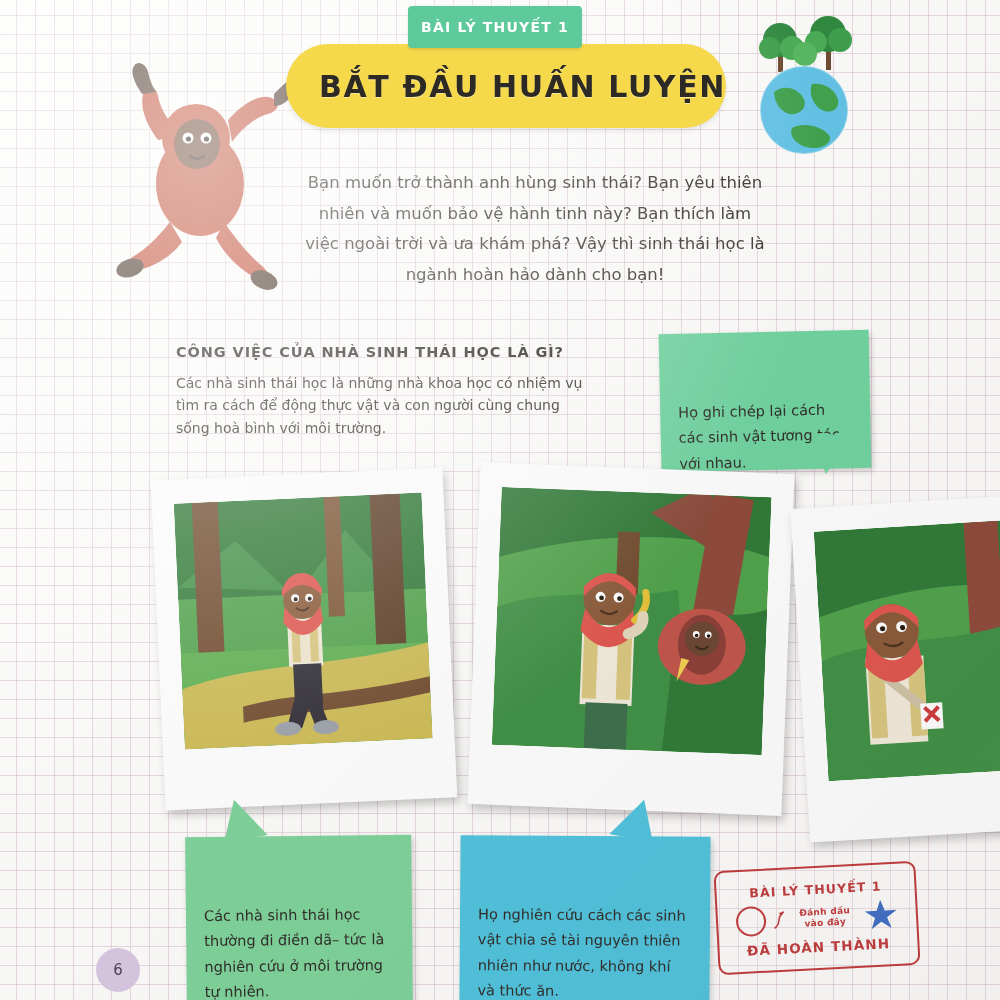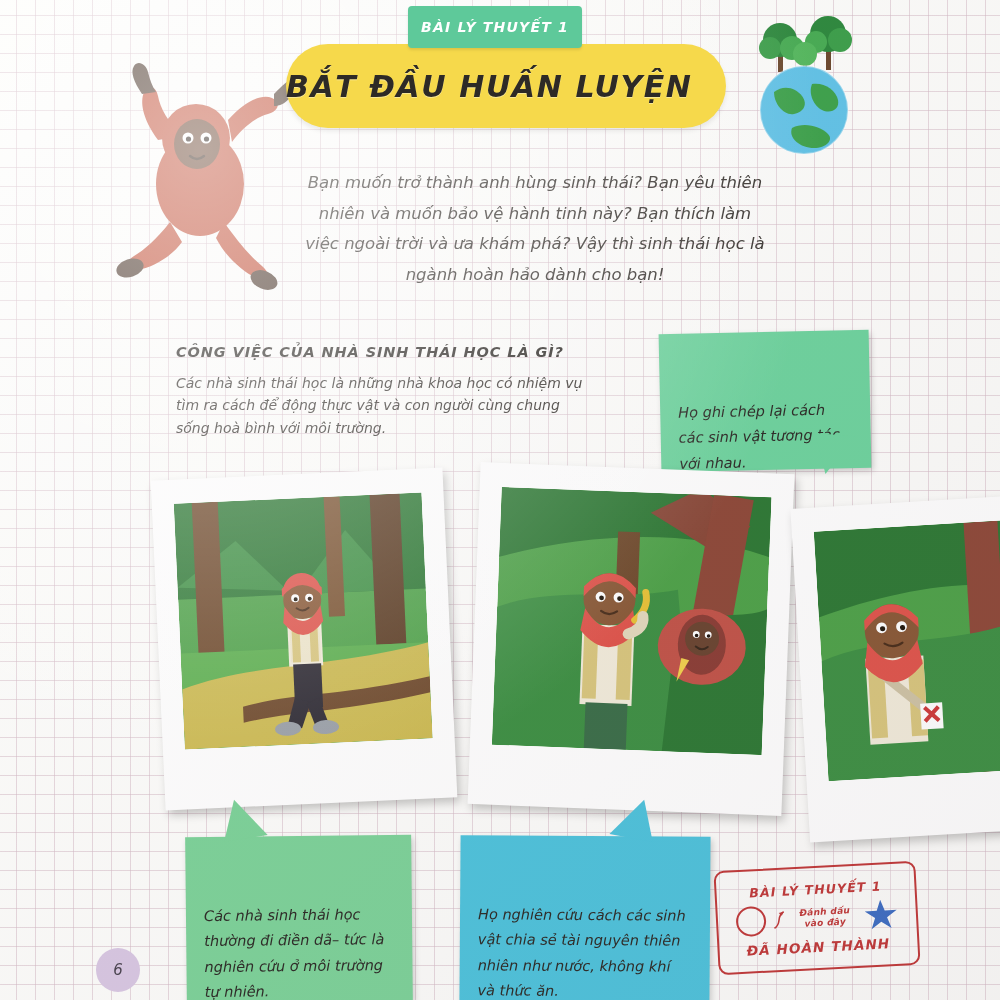--- a/index.html
+++ b/index.html
@@ -19,21 +19,20 @@
     position: relative;
     width: 1000px;
     height: 1000px;
     background-color: #fdfdfb;
     background-image:
       linear-gradient(to right, rgba(214,188,200,0.55) 1px, transparent 1px),
       linear-gradient(to bottom, rgba(214,188,200,0.55) 1px, transparent 1px);
     background-size: 19px 19px;
     background-position: -3px -4px;
     overflow: hidden;
-    font-style: italic;
   }
   
   #page::after {
     content: "";
     position: absolute;
     inset: 0;
     pointer-events: none;
     background:
       radial-gradient(ellipse at 20% 15%, rgba(255,255,255,0.55), rgba(255,255,255,0) 55%),
       linear-gradient(to bottom right, rgba(0,0,0,0.00), rgba(90,70,80,0.07));
@@ -65,21 +64,21 @@
   .title-pill {
     position: absolute;
     left: 286px;
     top: 44px;
     width: 440px;
     height: 84px;
     background: #f6d94b;
     border-radius: 44px;
     display: flex;
     align-items: center;
-    justify-content: flex-start;
+    justify-content: flex-end;
     box-shadow: 0 3px 5px rgba(0,0,0,0.08);
     z-index: 2;
   }
   .title-pill span {
     font-size: 30px;
     font-weight: 700;
     letter-spacing: 1.6px;
     color: #2d2a26;
     text-shadow: 0 1px 0 rgba(255,255,255,0.4);
   }

